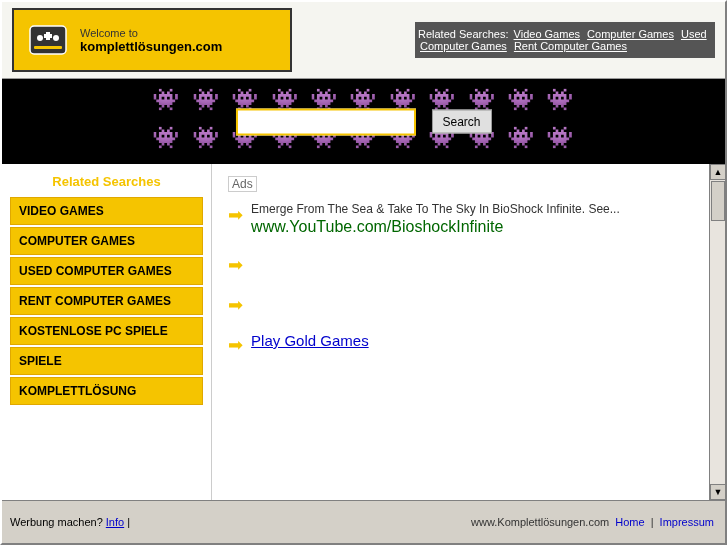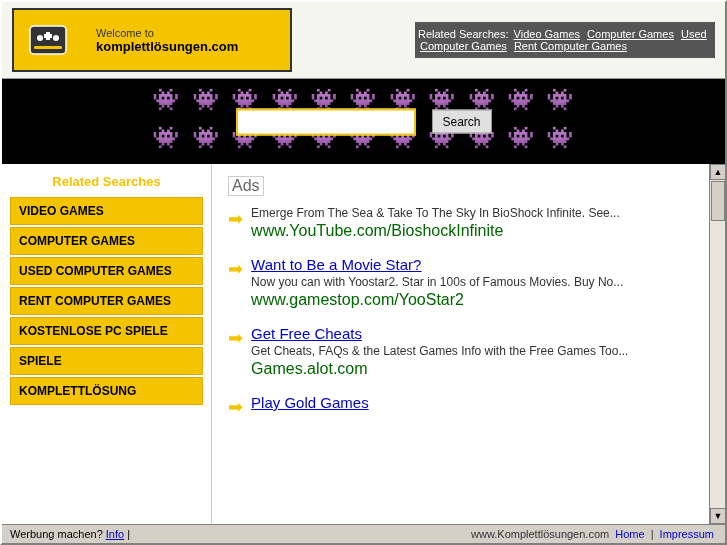--- a/index.html
+++ b/index.html
@@ -3,21 +3,21 @@
   <meta charset="utf-8">
   <style>
     * { margin: 0; padding: 0; box-sizing: border-box; }
     body { width: 727px; height: 545px; font-family: Arial, sans-serif; font-size: 13px; background: #c0c0c0; overflow: hidden; }
 
     
     .browser-outer { width: 727px; height: 545px; background: #d4d0c8; border: 2px solid #fff; border-right-color: #808080; border-bottom-color: #808080; display: flex; flex-direction: column; }
 
     
     .header-bar { background: #f5f5f0; display: flex; align-items: center; padding: 6px 10px; border-bottom: 1px solid #999; min-height: 70px; }
-    .logo-box { background: #f5c400; border: 2px solid #333; padding: 6px 10px; display: flex; align-items: center; gap: 24px; min-width: 280px; }
+    .logo-box { background: #f5c400; border: 2px solid #333; padding: 6px 10px; display: flex; align-items: center; gap: 8px; min-width: 280px; }
     .logo-icon { width: 48px; height: 48px; background: #f5c400; display: flex; align-items: center; justify-content: center; }
     .logo-icon svg { width: 44px; height: 44px; }
     .logo-text { display: flex; flex-direction: column; }
     .logo-welcome { font-size: 11px; color: #333; }
     .logo-domain { font-size: 13px; font-weight: bold; color: #000; }
     .related-searches-top { margin-left: auto; background: #555; color: #fff; padding: 6px 3px; font-size: 11px; min-width: 300px; }
     .related-searches-top a { color: #fff; text-decoration: underline; margin: 0 2px; }
 
     
     .banner { background: #000; height: 85px; display: flex; align-items: center; justify-content: center; overflow: hidden; position: relative; }
@@ -32,36 +32,36 @@
     
     .main-content { display: flex; flex: 1; background: #fff; overflow: hidden; }
 
     
     .sidebar { width: 210px; min-width: 210px; background: #fff; border-right: 1px solid #ccc; padding: 10px 0; overflow-y: auto; }
     .sidebar-title { color: #f5c400; font-weight: bold; text-align: center; margin-bottom: 8px; font-size: 13px; padding: 0 8px; }
     .sidebar-item { display: block; background: #f5c400; border: 1px solid #e0a800; margin: 2px 8px; padding: 6px 8px; font-size: 12px; font-weight: bold; color: #000; text-decoration: none; cursor: pointer; }
 
     
     .ad-content { flex: 1; padding: 12px 16px; overflow-y: auto; background: #fff; }
-    .ads-label { color: #666; font-size: 16px; border: 1px solid #ccc; display: inline-block; padding: 0 3px; margin-bottom: 10px; }
+    .ads-label { color: #666; font-size: 12px; border: 1px solid #ccc; display: inline-block; padding: 0 3px; margin-bottom: 10px; }
     .ad-item { display: flex; align-items: flex-start; margin-bottom: 16px; gap: 8px; }
     .ad-arrow { color: #f5c400; font-size: 18px; margin-top: 2px; flex-shrink: 0; }
     .ad-body {}
     .ad-title { color: #00c; font-size: 15px; text-decoration: underline; cursor: pointer; display: block; margin-bottom: 2px; }
     .ad-desc { font-size: 12px; color: #333; margin-bottom: 2px; }
     .ad-url { color: #060; font-size: 16px; }
 
     
     .scrollbar { width: 16px; background: #d4d0c8; border-left: 1px solid #808080; display: flex; flex-direction: column; }
     .scroll-up, .scroll-down { width: 16px; height: 16px; background: #d4d0c8; border: 1px solid #808080; display: flex; align-items: center; justify-content: center; font-size: 9px; cursor: pointer; flex-shrink: 0; }
     .scroll-track { flex: 1; background: #e8e4de; }
     .scroll-thumb { width: 14px; height: 40px; background: #d4d0c8; border: 1px solid #808080; margin: 1px; }
 
     
-    .bottom-bar { background: #d4d0c8; border-top: 1px solid #808080; padding: 3px 8px; font-size: 11px; display: flex; justify-content: space-between; align-items: center; }
+    .bottom-bar { background: #d4d0c8; border-top: 1px solid #808080; padding: 15px 8px; font-size: 11px; display: flex; justify-content: space-between; align-items: center; }
     .bottom-left a { color: #00c; text-decoration: underline; }
     .bottom-right a { color: #00c; text-decoration: none; margin: 0 3px; }
     .bottom-right { color: #333; font-size: 11px; }
   </style>
 </head>
 <body>
 
 <div class="browser-outer">
 
   <div class="header-bar">
@@ -144,34 +144,24 @@
       <div class="ad-item">
         <span class="ad-arrow">➡</span>
         <div class="ad-body">
           <div class="ad-desc">Emerge From The Sea &amp; Take To The Sky In BioShock Infinite. See...</div>
           <div class="ad-url">www.YouTube.com/BioshockInfinite</div>
         </div>
       </div>
 
       <div class="ad-item">
         <span class="ad-arrow">➡</span>
-        <div class="ad-body">
-          <a class="ad-title">Want to Be a Movie Star?</a>
-          <div class="ad-desc">Now you can with Yoostar2. Star in 100s of Famous Movies. Buy No...</div>
-          <div class="ad-url">www.gamestop.com/YooStar2</div>
-        </div>
       </div>
 
       <div class="ad-item">
         <span class="ad-arrow">➡</span>
-        <div class="ad-body">
-          <a class="ad-title">Get Free Cheats</a>
-          <div class="ad-desc">Get Cheats, FAQs &amp; the Latest Games Info with the Free Games Too...</div>
-          <div class="ad-url">Games.alot.com</div>
-        </div>
       </div>
 
       <div class="ad-item">
         <span class="ad-arrow">➡</span>
         <div class="ad-body">
           <a class="ad-title">Play Gold Games</a>
         </div>
       </div>
     </div>
 

